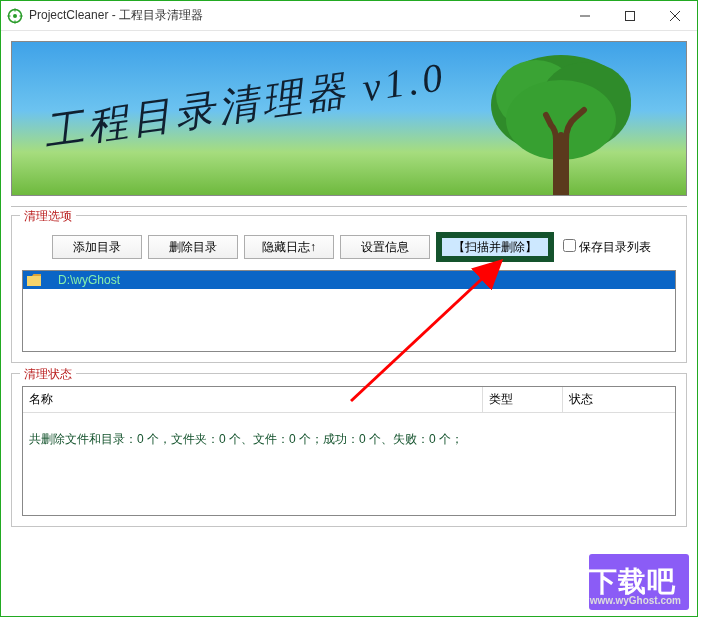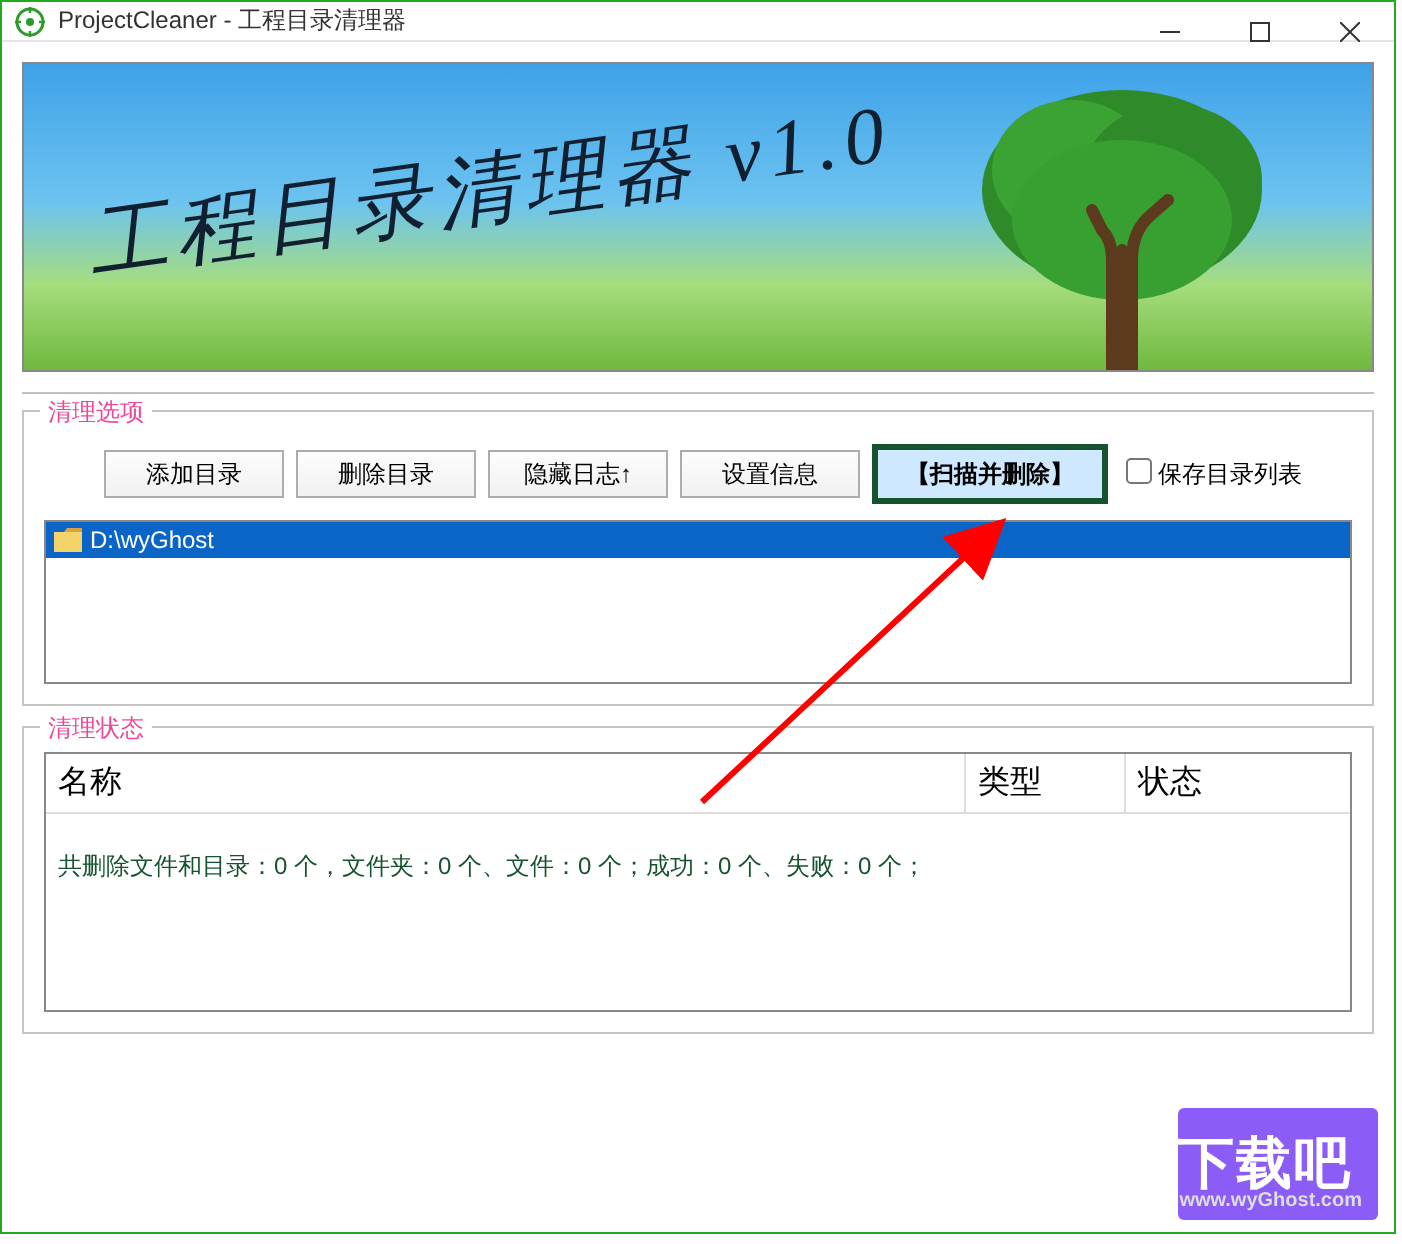--- a/index.html
+++ b/index.html
@@ -7,21 +7,21 @@
     font-family: "Microsoft YaHei", "SimSun", Arial, sans-serif;
     font-size: 12px;
     background: #fff;
     width: 701px;
     height: 622px;
     position: relative;
     overflow: hidden;
   }
   .window { width: 698px; height: 617px; border: 1px solid #22aa22; position: relative; background: #fff; }
   
-  .titlebar { height: 20px; display: flex; align-items: center; justify-content: space-between; background: #fff; border-bottom: 1px solid #e5e5e5; gap: 18px; }
+  .titlebar { height: 30px; display: flex; align-items: center; justify-content: space-between; background: #fff; border-bottom: 1px solid #e5e5e5; gap: 18px; }
   .titlebar-left { display: flex; align-items: center; padding-left: 6px; }
   .app-icon { width: 16px; height: 16px; margin-right: 6px; }
   .title-text { font-size: 12px; color: #333; }
   .win-controls { display: flex; height: 100%; }
   .win-btn { width: 45px; height: 30px; display: flex; align-items: center; justify-content: center; cursor: pointer; }
   .win-btn svg { stroke: #333; }
   
   .banner-wrap { padding: 10px 10px 6px 10px; }
   .banner {
     height: 155px;
@@ -37,41 +37,41 @@
     font-size: 40px;
     color: #102030;
     transform: rotate(-8deg);
     letter-spacing: 4px;
     white-space: nowrap;
   }
   .tree { position: absolute; right: 40px; bottom: -5px; }
   .hr { margin: 4px 10px 6px 10px; border: none; border-top: 1px solid #c0c0c0; }
   
   .group { position: relative; margin: 8px 10px 10px 10px; padding: 12px 10px 10px 10px; border: 1px solid #c5c5c5; }
-  .group-label { position: absolute; top: -8px; left: 8px; background: #fff; padding: 0 4px; font-size: 12px; color: #ec4899; }
+  .group-label { position: absolute; top: -8px; left: 8px; background: #fff; padding: 0 4px; font-size: 12px; color: #b91c1c; }
   
   .btn-row { display: flex; align-items: center; gap: 6px; padding: 4px 2px 8px 30px; }
   .btn {
     height: 24px; width: 90px;
     border: 1px solid #adadad;
     background: linear-gradient(#fdfdfd,#f1f1f1);
     font-size: 12px; cursor: pointer;
     display: flex; align-items: center; justify-content: center;
   }
-  .btn.highlight { border: 3px solid #14532d; background: #cde8ff; width: 118px; height: 30px; font-weight: bold; }
+  .btn.highlight { border: 6px solid #14532d; background: #cde8ff; width: 118px; height: 30px; }
   .checkbox-wrap { display: flex; align-items: flex-start; gap: 3px; margin-left: 3px; }
   .checkbox-wrap input { width: 13px; height: 13px; }
   
   .dir-list { border: 1px solid #888; height: 82px; background: #fff; overflow: hidden; }
-  .dir-item { display: flex; align-items: center; height: 18px; background: #0a65c6; color: #ffffff; padding-left: 4px; gap: 4px; }
+  .dir-item { display: flex; align-items: center; height: 18px; background: #0a65c6; color: #86efac; padding-left: 4px; gap: 17px; }
   .folder-icon { width: 14px; height: 12px; }
   
   .status-table { border: 1px solid #888; height: 130px; background: #fff; display: flex; flex-direction: column; }
   .thead { display: flex; background: #fff; border-bottom: 1px solid #ddd; font-weight: normal; }
-  .th { padding: 4px 6px; border-right: 1px solid #ddd; font-size: 16px; }
+  .th { padding: 4px 6px; border-right: 1px solid #ddd; font-size: 12px; }
   .th.name { flex: 0 0 460px; }
   .th.type { flex: 0 0 80px; }
   .th.state { flex: 1; border-right: none; }
   .tbody { flex: 1; }
   .summary { padding: 18px 6px 0 6px; font-size: 12px; color: #14532d; }
   
   .arrow-svg { position: absolute; left: 0; top: 0; pointer-events: none; }
   
   .watermark {
     position: absolute;

